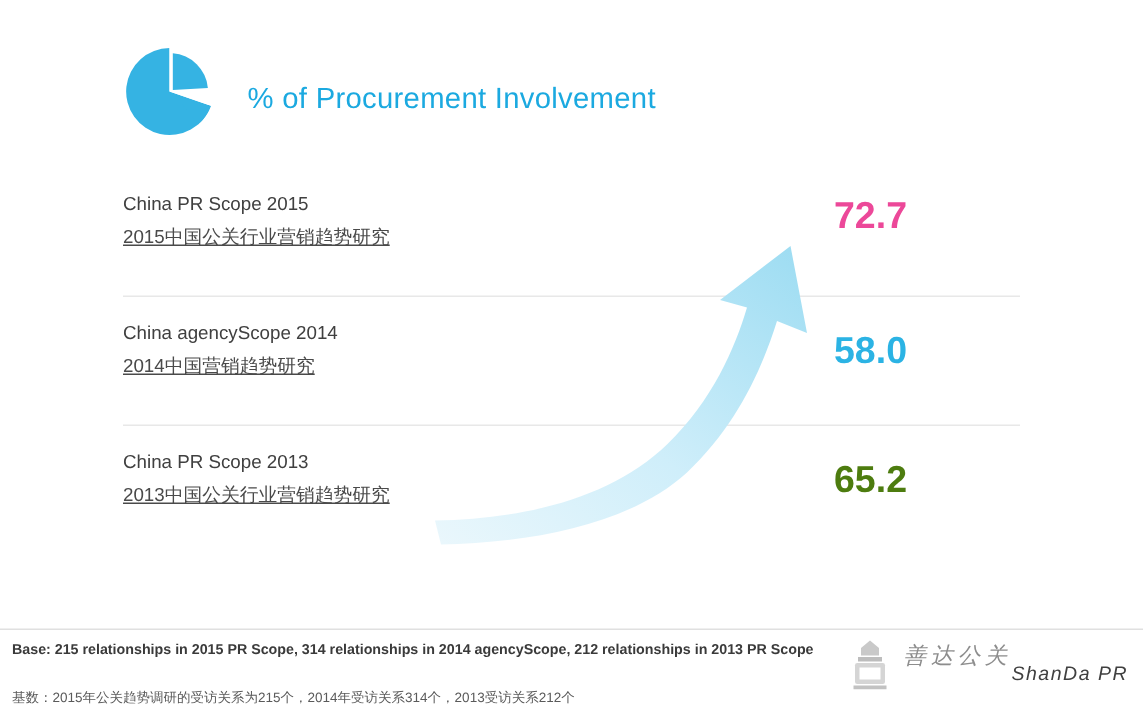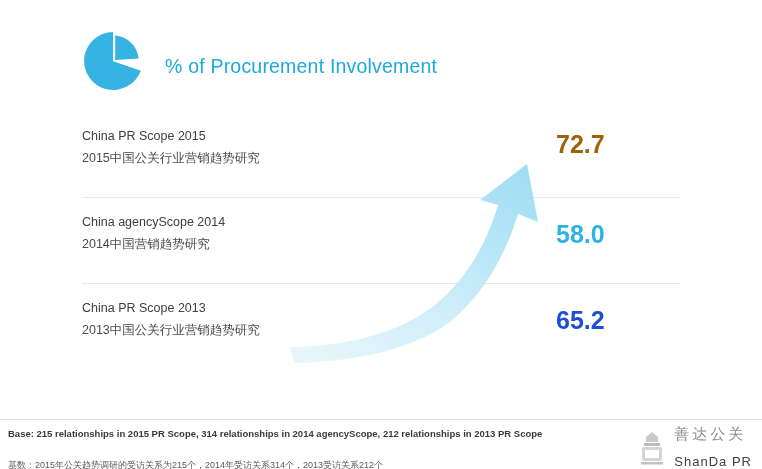--- a/index.html
+++ b/index.html
@@ -77,32 +77,33 @@
     font-size: 12.5px;
     color: #404040;
     line-height: 22px;
     white-space: nowrap;
   }
   .row-label-cn {
     font-size: 12.5px;
     color: #4a4a4a;
     line-height: 22px;
     white-space: nowrap;
+    text-decoration: underline;
   }
   .row-value {
     position: absolute;
     left: 556px;
     top: 22px;
     font-size: 25px;
     font-weight: bold;
     white-space: nowrap;
   }
-  .row-value.v0 { color: #a16207; top: 18px; }
+  .row-value.v0 { color: #ec4899; top: 18px; }
   .row-value.v1 { color: #2bb3e4; }
-  .row-value.v2 { color: #1d4ed8; }
+  .row-value.v2 { color: #4d7c0f; }
 
   
   .arrow-wrap {
     position: absolute;
     left: 280px;
     top: 150px;
     width: 320px;
     height: 220px;
     pointer-events: none;
   }
@@ -150,23 +151,24 @@
     align-items: center;
     gap: 8px;
   }
   .brand-mark {
     width: 28px;
     height: 36px;
     position: relative;
   }
   .brand-text {
     display: flex;
-    flex-direction: column;
+    flex-direction: row;
     justify-content: center;
     line-height: 1.15;
+    font-style: italic;
   }
   .brand-cn {
     font-size: 15px;
     color: #8d8d8d;
     letter-spacing: 3px;
   }
   .brand-en {
     font-size: 13px;
     color: #404040;
     letter-spacing: 1px;

